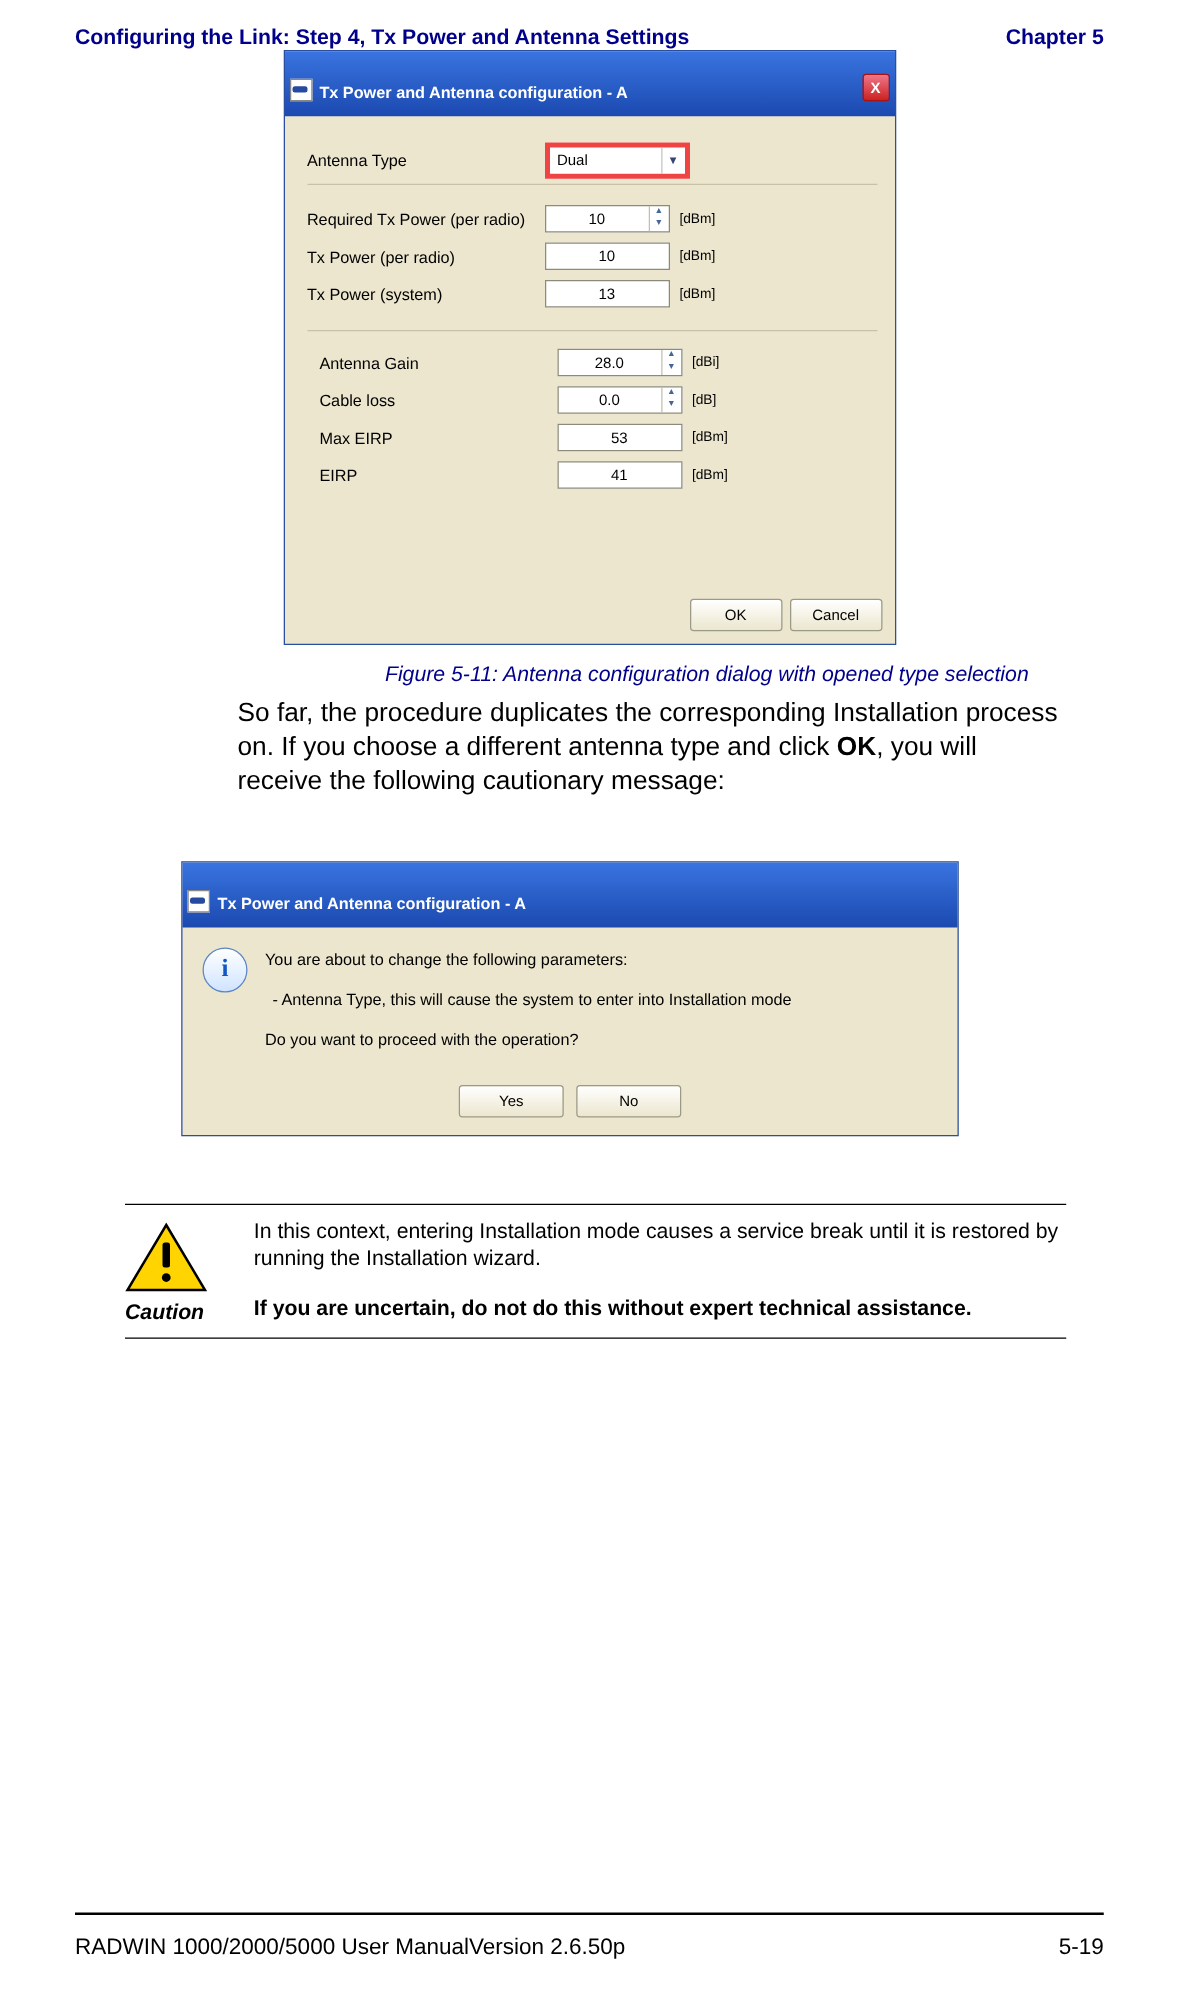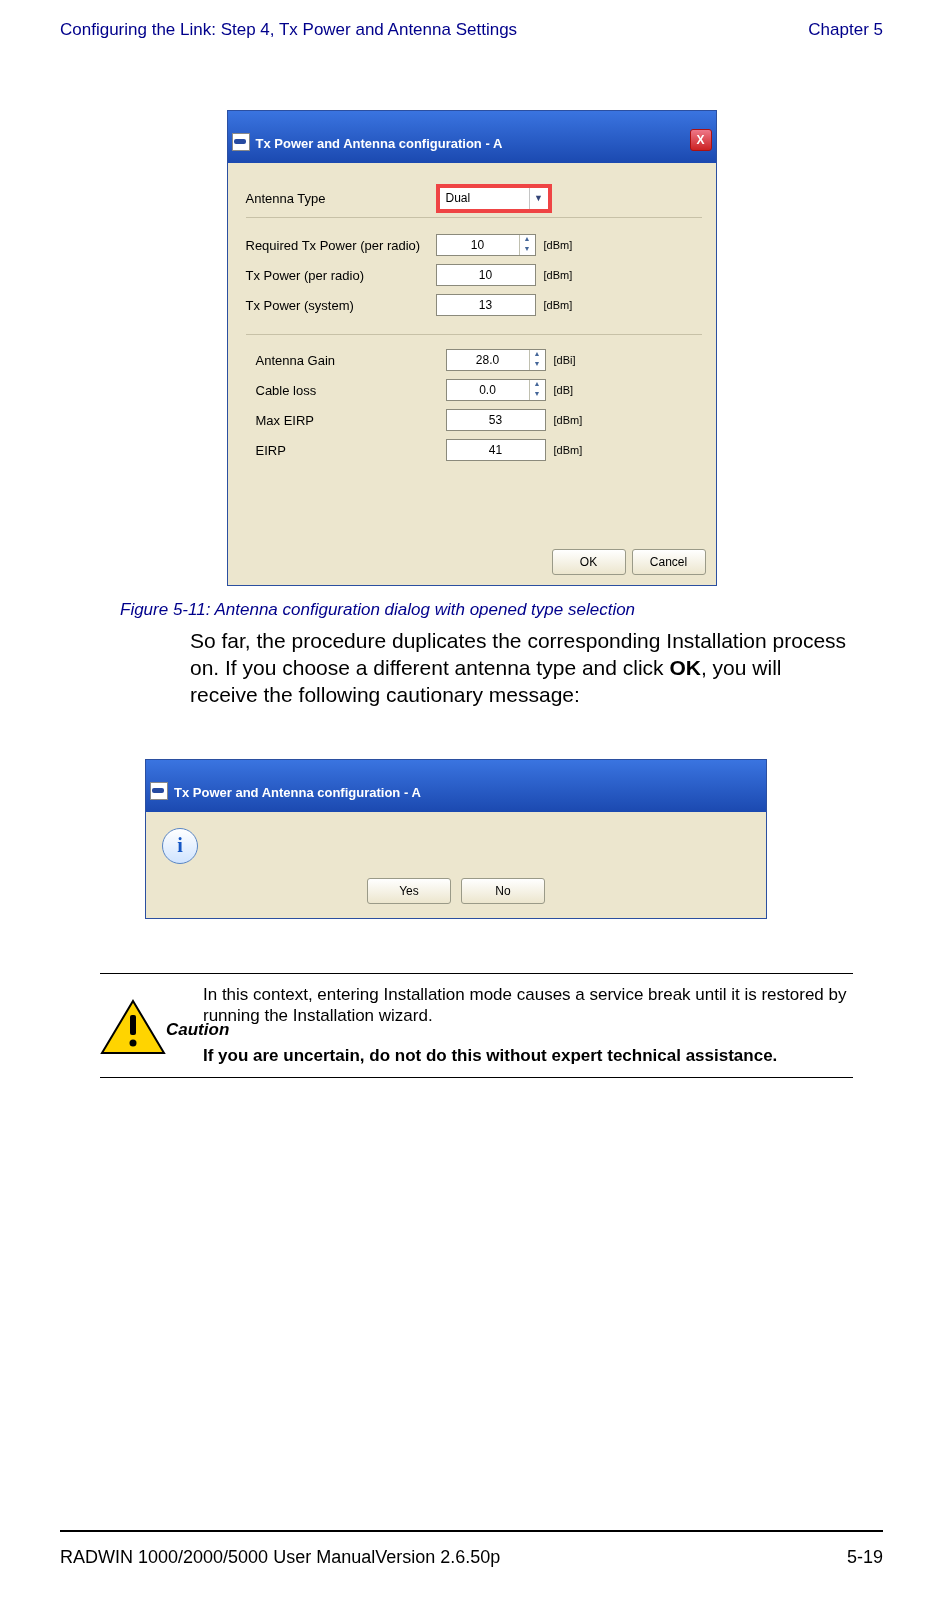--- a/index.html
+++ b/index.html
@@ -1,18 +1,18 @@
 <!DOCTYPE html>
 <html><head>
 <meta charset="utf-8">
 <style>
 html,body{margin:0;padding:0;background:#fff;font-family:Verdana,Geneva,sans-serif;color:#000}
 body{width:943px;height:1604px;position:relative}
 .page{padding:20px 60px 0 60px}
-.header{display:flex;justify-content:space-between;font-family:Verdana,sans-serif;color:#00008b;font-weight:normal;font-size:17px;margin-bottom:70px}
+.header{display:flex;justify-content:space-between;font-family:Verdana,sans-serif;color:#00008b;font-weight:bold;font-size:17px;}
 
 .win{width:488px;margin:0 auto 14px auto;border:1px solid #2b4fa0;background:#ece6ce;font-family:Tahoma,sans-serif}
 .titlebar{height:28px;background:linear-gradient(#3a74e0,#1b49b0);display:flex;align-items:flex-end;padding:12px 4px;color:#fff;font-size:13px}
 .titlebar .tb-icon{width:16px;height:16px;background:#fff;border:1px solid #888;margin-right:6px;position:relative}
 .titlebar .tb-icon:before{content:"";position:absolute;left:1px;top:5px;width:12px;height:5px;background:#264aa0;border-radius:2px}
 .titlebar .title{flex:1;font-weight:bold}
 .closebox{width:20px;height:20px;background:linear-gradient(#e78,#c22);border:1px solid #a11;border-radius:3px;color:#fff;display:flex;align-items:center;justify-content:center;font-weight:bold;font-size:12px}
 .panel{padding:20px 14px 10px 18px}
 .row{display:flex;align-items:center;height:30px;font-size:13px;color:#000}
 .row .lbl{flex:0 0 190px}
@@ -24,35 +24,35 @@
 .spinbox .spins div{flex:1;border-left:1px solid #c0c0b0;font-size:7px;text-align:center;color:#469;line-height:8px}
 .combo{width:108px;height:21px;border:4px solid #ef4444;background:#fff;display:flex;align-items:center}
 .combo .val{flex:1;padding-left:6px;font-size:12px}
 .combo .arrow{width:18px;height:21px;background:linear-gradient(#dbe7f9,#b7cdes);border-left:1px solid #c4c4c4;display:flex;align-items:center;justify-content:center;font-size:9px;color:#347}
 .unit{margin-left:8px;font-size:11px}
 .hr{height:1px;background:#c7c1a7;margin:4px 0 12px 0}
 .hr2{height:1px;background:#c7c1a7;margin:14px 0 10px 0}
 .btnbar{display:flex;justify-content:flex-end;gap:6px;padding:4px 10px 10px 10px}
 .xpBtn{min-width:72px;height:24px;border:1px solid #9a9a88;border-radius:3px;background:linear-gradient(#fff,#ece6ce);font-size:12px;display:flex;align-items:center;justify-content:center}
 
-.figcap{text-align:left;font-style:italic;font-size:17px;color:#00008b;margin:8px 60px 8px 60px}
+.figcap{text-align:right;font-style:italic;font-size:17px;color:#00008b;margin:8px 60px 8px 60px}
 .para{font-size:21px;line-height:1.28;margin:6px 30px 50px 130px}
 .bold{font-weight:bold;font-style:normal}
 
 .win2{width:620px;margin:0 0 30px 85px;border:1px solid #2b4fa0;background:#ece6ce;font-family:Tahoma,sans-serif}
 .body2{display:flex;padding:16px 16px 14px 16px}
 .infoicon{width:34px;height:34px;background:linear-gradient(#fff,#d0e4ff);border-radius:50%;border:1px solid #5a86c4;display:flex;align-items:center;justify-content:center;margin-right:14px}
 .infoicon span{color:#1456c4;font-family:Georgia;font-weight:bold;font-size:20px}
 .msg{flex:1;font-size:13px;line-height:1.55;color:#000}
 .msg .mline{margin-bottom:12px}
 .msg .indent{padding-left:6px}
 .btnbar2{display:flex;justify-content:center;gap:10px;padding:0 0 14px 0}
 
 .caution{display:flex;margin:54px 30px 0 40px;border-top:1px solid #000;border-bottom:1px solid #000;padding:10px 0;gap:18px}
-.caution .iconcol{width:85px;display:flex;flex-direction:row;align-items:center;justify-content:flex-start;padding-top:4px}
+.caution .iconcol{width:85px;display:flex;flex-direction:column;align-items:flex-start;justify-content:flex-start;padding-top:4px}
 .warnTri{width:66px;height:56px;position:relative}
 .warnTri svg{width:66px;height:56px}
 .caution .iconcol .clbl{font-weight:bold;font-style:italic;color:#000;font-size:17px;margin-top:6px}
 .caution .txt{flex:1;font-size:17px;line-height:1.28}
 .caution .txt .cb{font-weight:bold;display:block;margin-top:18px}
 
 .footline{position:absolute;left:60px;right:60px;bottom:72px;height:2px;background:#000}
 .footer{position:absolute;left:60px;right:60px;bottom:36px;display:flex;justify-content:space-between;font-size:18px}
 </style>
 </head>
@@ -152,20 +152,25 @@
 
   <div class="win2">
     <div class="titlebar">
       <div class="tb-icon"></div>
       <div class="title">Tx Power and Antenna configuration - A</div>
     </div>
     <div class="body2">
       <div class="infoicon">
           <span>i</span>
         </div>
+      <div class="msg">
+        <div class="mline">You are about to change the following parameters:</div>
+        <div class="mline indent">- Antenna Type, this will cause the system to enter into Installation mode</div>
+        <div class="mline">Do you want to proceed with the operation?</div>
+      </div>
     </div>
     <div class="btnbar2">
       <div class="xpBtn" style="min-width:82px">Yes</div>
       <div class="xpBtn" style="min-width:82px">No</div>
     </div>
   </div>
 
   <div class="caution">
     <div class="iconcol">
       <div class="warnTri">

